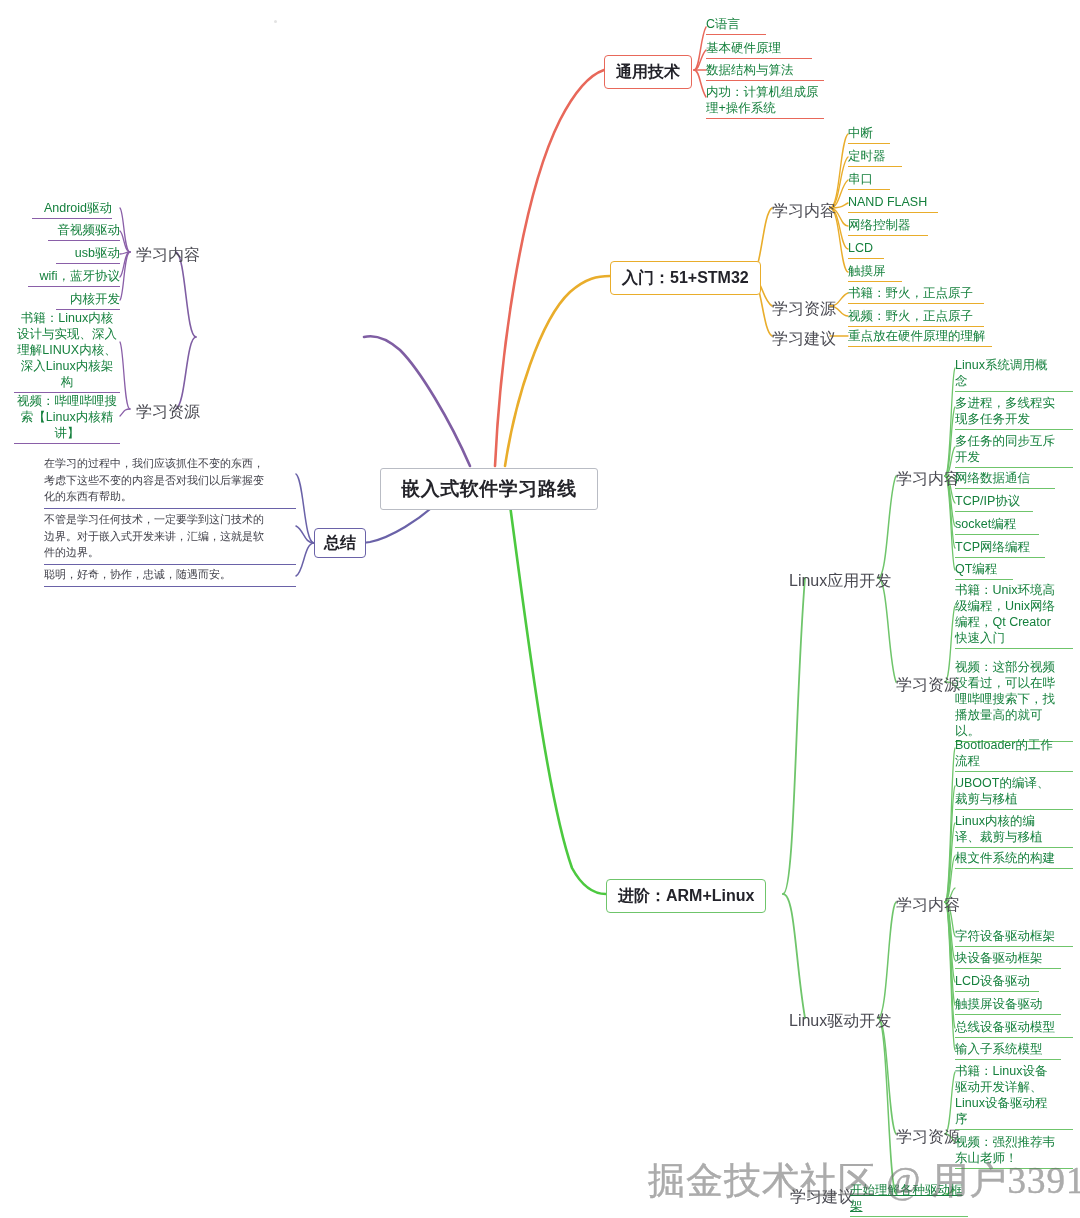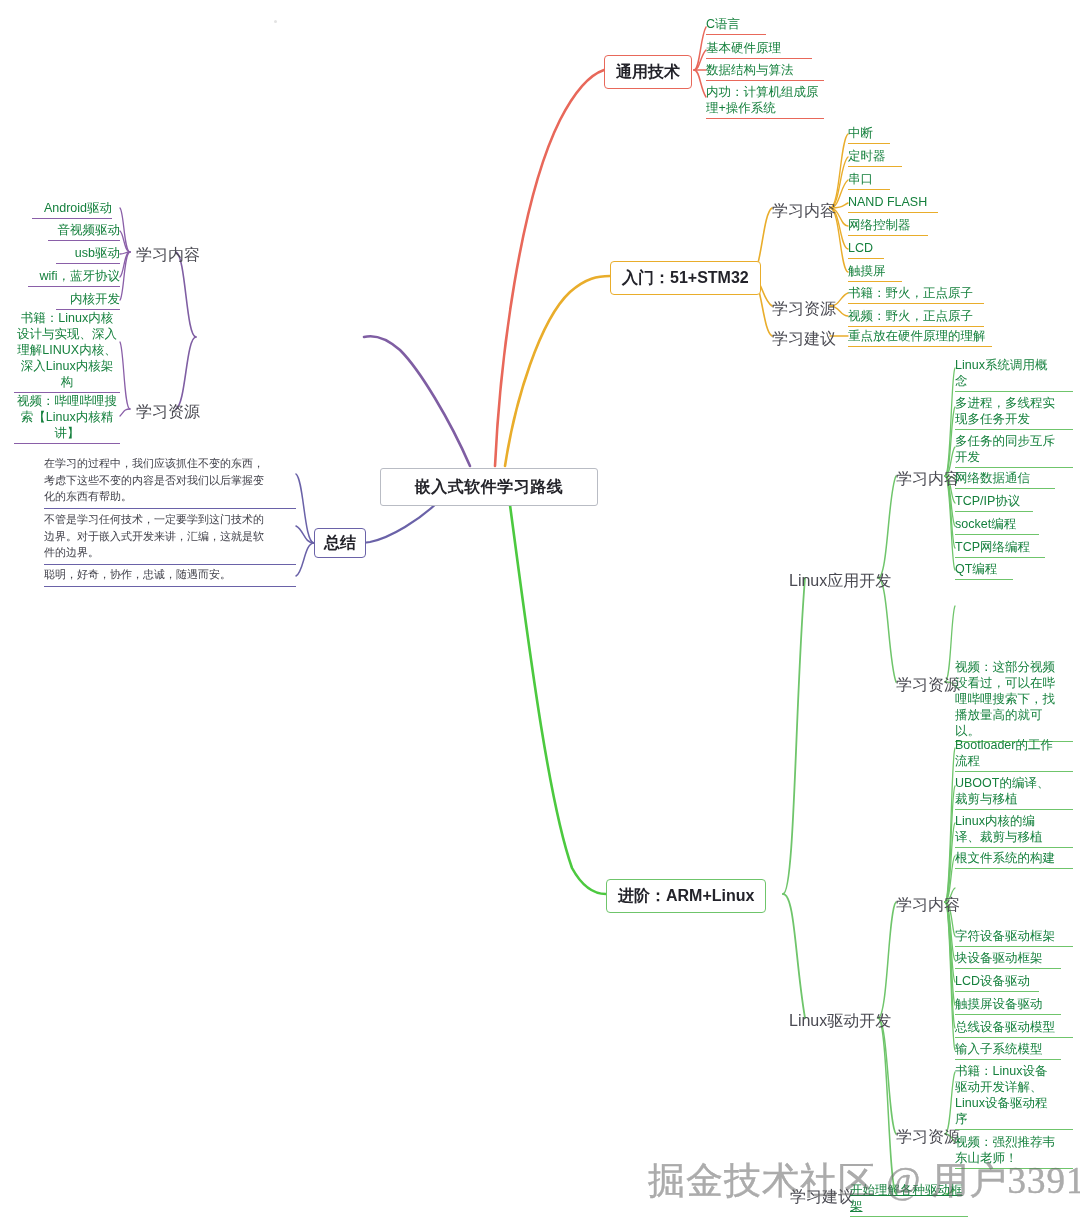--- a/index.html
+++ b/index.html
@@ -29,21 +29,21 @@
     color:#3b3b42;
     line-height:1.28;
     white-space:pre-line;
   }
 
   
   .root{
     border:1px solid #b9bcc4;
     border-radius:3px;
     background:#fff;
-    font-size:16px;
+    font-size:19px;
     font-weight:bold;
     letter-spacing:.5px;
     color:#24242a;
     padding:8px 14px;
     text-align:center;
     box-shadow:0 0 0 0 rgba(0,0,0,0);
   }
 
   
   .topic{
@@ -247,20 +247,24 @@
   <div class="node leaf green" style="left:955px;top:395px;width:118px;">多进程，多线程实
 现多任务开发</div>
   <div class="node leaf green" style="left:955px;top:433px;width:118px;">多任务的同步互斥
 开发</div>
   <div class="node leaf green" style="left:955px;top:470px;width:100px;">网络数据通信</div>
   <div class="node leaf green" style="left:955px;top:493px;width:78px;">TCP/IP协议</div>
   <div class="node leaf green" style="left:955px;top:516px;width:84px;">socket编程</div>
   <div class="node leaf green" style="left:955px;top:539px;width:90px;">TCP网络编程</div>
   <div class="node leaf green" style="left:955px;top:561px;width:58px;">QT编程</div>
 
+  <div class="node leaf green" style="left:955px;top:582px;width:118px;">书籍：Unix环境高
+级编程，Unix网络
+编程，Qt Creator
+快速入门</div>
   <div class="node leaf green" style="left:955px;top:659px;width:118px;">视频：这部分视频
 没看过，可以在哔
 哩哔哩搜索下，找
 播放量高的就可
 以。</div>
 
   <div class="node label2" style="left:896px;top:895px;">学习内容</div>
   <div class="node label2" style="left:896px;top:1127px;">学习资源</div>
   <div class="node label2" style="left:790px;top:1187px;">学习建议</div>
 

